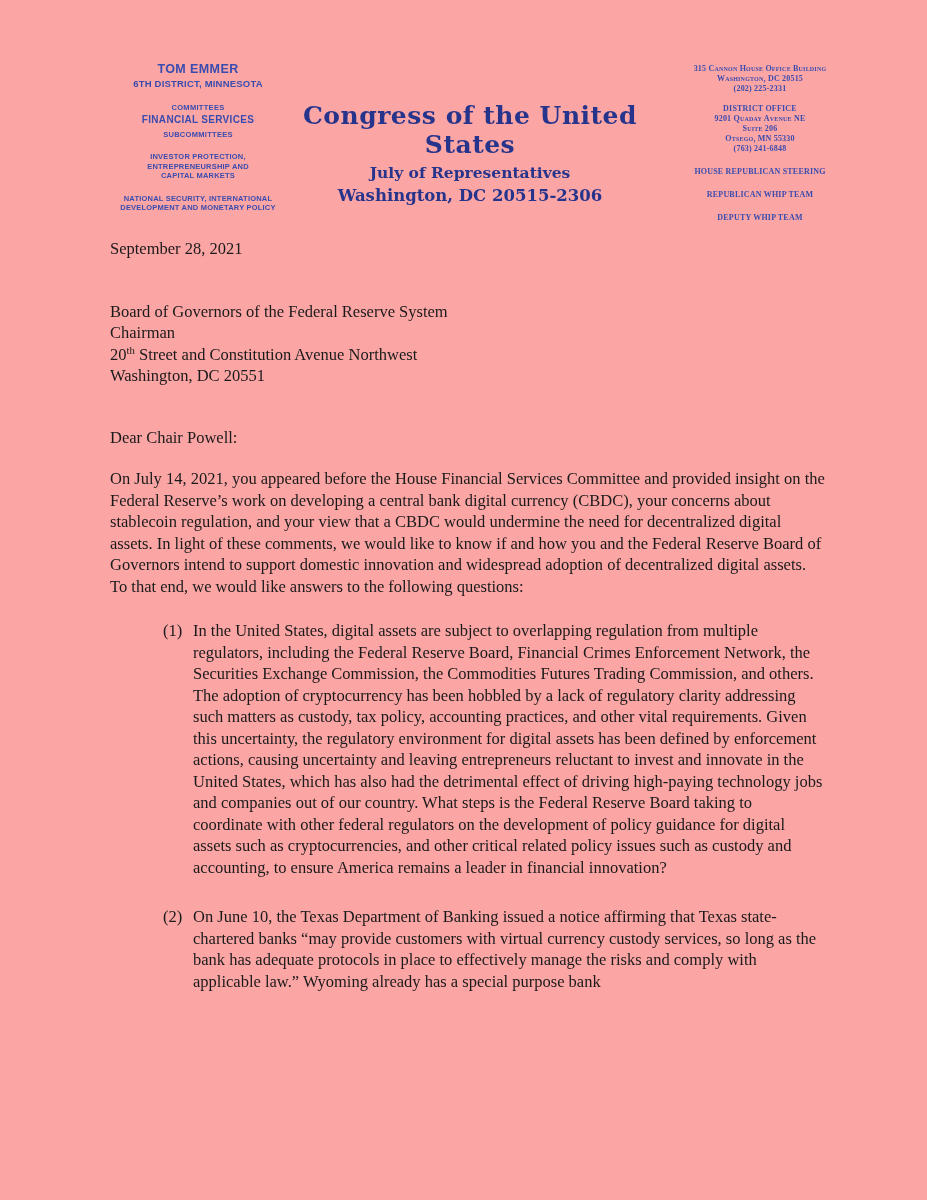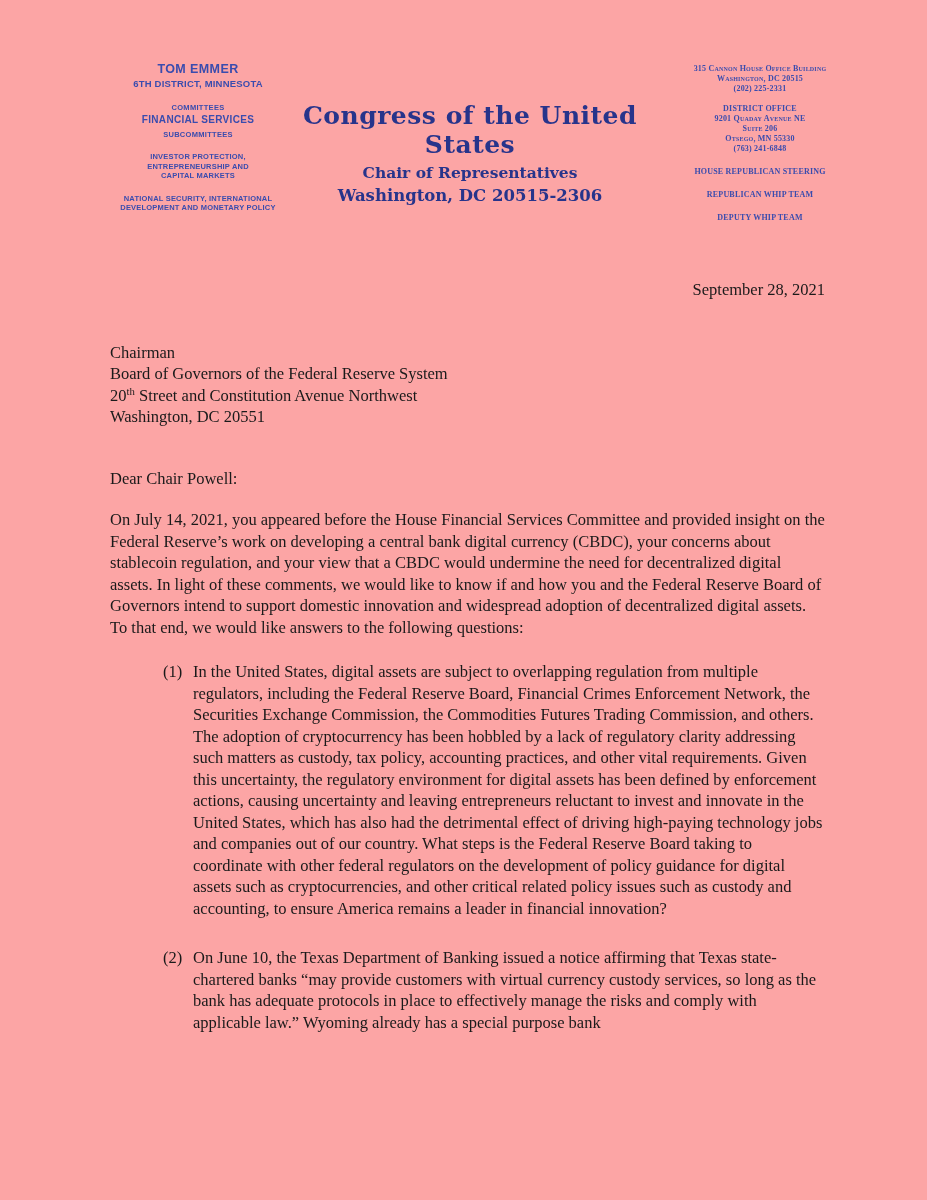--- a/index.html
+++ b/index.html
@@ -66,21 +66,21 @@
 
   
   .letter-body {
     position: absolute;
     left: 110px;
     top: 238px;
     width: 715px;
     font-size: 16.5px;
     line-height: 21.5px;
   }
-  .date-line  { text-align: right; margin-top: 41px; }
+  .date-line  { text-align: left; }
   .recipient  { margin-top: 41px; }
   .salutation { margin-top: 40px; }
   .intro      { margin-top: 20px; margin-bottom: 0; }
   .q-item          { display: flex; margin-top: 23px; }
   .q-item.second   { margin-top: 28px; }
   .q-item .marker  { flex: 0 0 30px; margin-left: 53px; }
   .q-item .qtext   { flex: 1; }
   sup { font-size: .65em; vertical-align: super; line-height: 0; }
 </style>
 </head>
@@ -96,21 +96,21 @@
     <div class="subc-label">SUBCOMMITTEES</div>
     <div class="subc">INVESTOR PROTECTION,
 ENTREPRENEURSHIP AND
 CAPITAL MARKETS</div>
     <div class="subc">NATIONAL SECURITY, INTERNATIONAL
 DEVELOPMENT AND MONETARY POLICY</div>
   </div>
 
   <div class="lh-center">
     <div class="seal1">Congress of the United States</div>
-    <div class="seal2">Chair of Representatives</div>
+    <div class="seal2">July of Representatives</div>
     <div class="seal3">Washington, DC 20515-2306</div>
   </div>
 
   <div class="lh-right">
     <div class="line sc">315 Cannon House Office Building</div>
     <div class="line sc">Washington, DC 20515</div>
     <div class="line">(202) 225-2331</div>
     <div class="line gap-sm">DISTRICT OFFICE</div>
     <div class="line sc">9201 Quaday Avenue NE</div>
     <div class="line sc">Suite 206</div>
@@ -118,22 +118,22 @@
     <div class="line">(763) 241-6848</div>
     <div class="line gap-md">HOUSE REPUBLICAN STEERING</div>
     <div class="line gap-md">REPUBLICAN WHIP TEAM</div>
     <div class="line gap-md">DEPUTY WHIP TEAM</div>
   </div>
 
   <div class="letter-body">
     <div class="date-line">September 28, 2021</div>
 
     <div class="recipient">
+      <div>Board of Governors of the Federal Reserve System</div>
       <div>Chairman</div>
-      <div>Board of Governors of the Federal Reserve System</div>
       <div><span>20</span><sup>th</sup><span> Street and Constitution Avenue Northwest</span></div>
       <div>Washington, DC 20551</div>
     </div>
 
     <div class="salutation">Dear Chair Powell:</div>
 
     <p class="intro">On July 14, 2021, you appeared before the House Financial Services Committee and provided insight on the Federal Reserve’s work on developing a central bank digital currency (CBDC), your concerns about stablecoin regulation, and your view that a CBDC would undermine the need for decentralized digital assets. In light of these comments, we would like to know if and how you and the Federal Reserve Board of Governors intend to support domestic innovation and widespread adoption of decentralized digital assets. To that end, we would like answers to the following questions:</p>
 
     <div class="q-item">
       <span class="marker">(1)</span>

